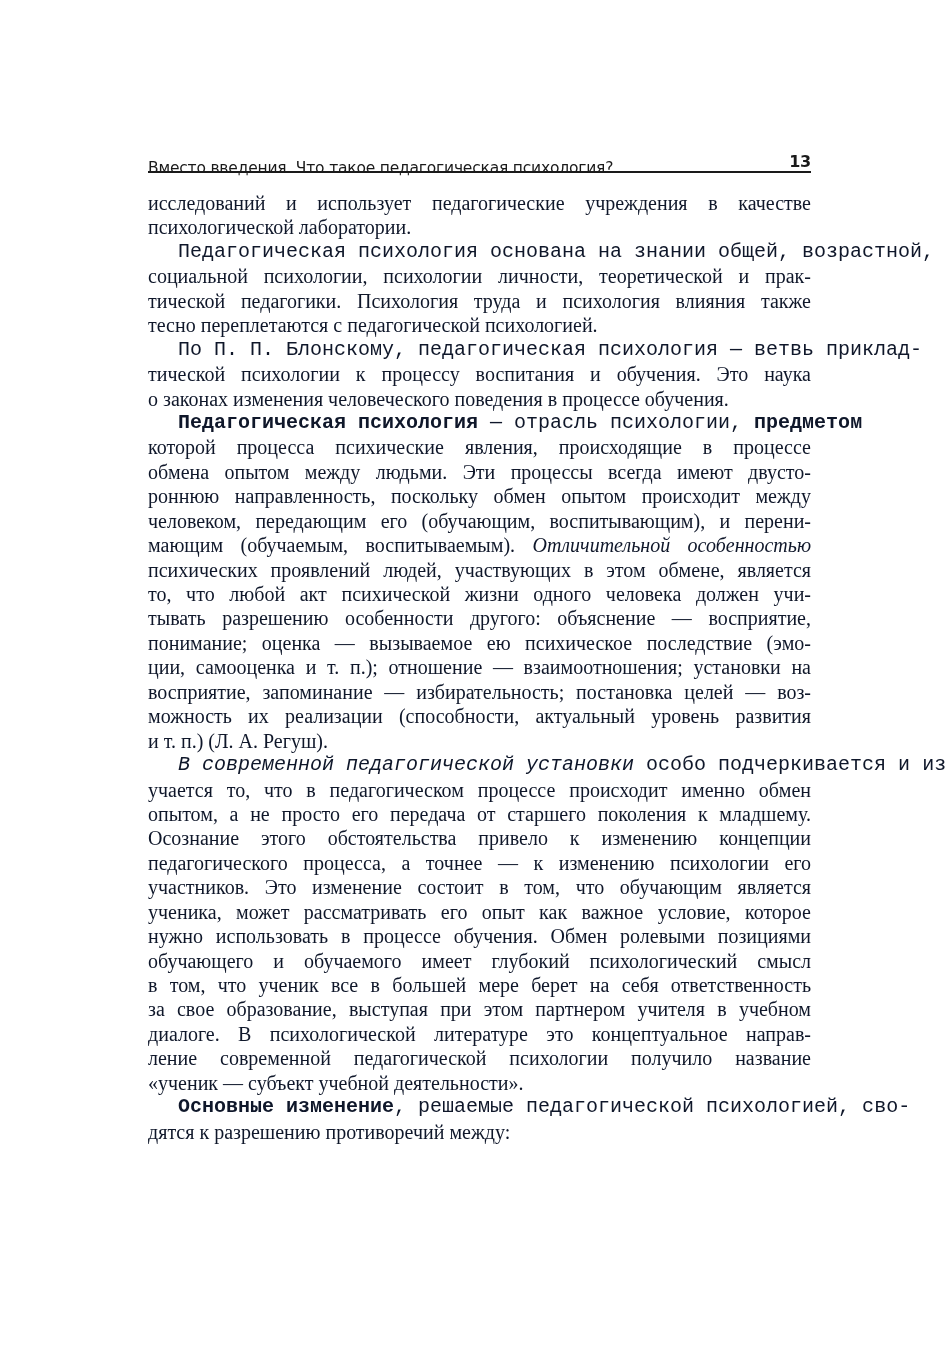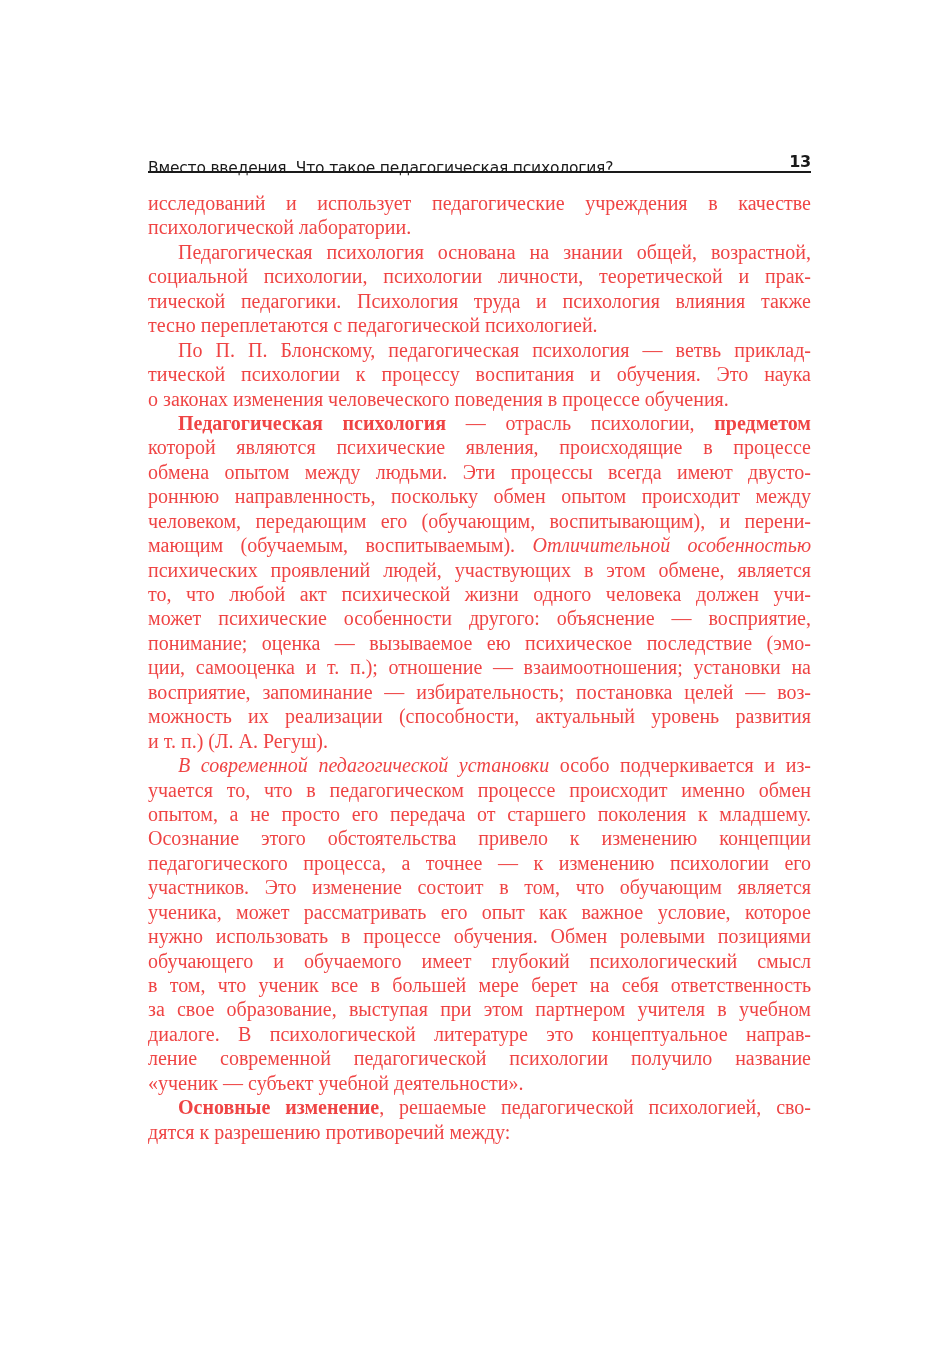--- a/index.html
+++ b/index.html
@@ -9,25 +9,25 @@
     position: absolute; top: 148px; left: 0; width: 663px; height: 22px;
     font-family: "DejaVu Sans", sans-serif; font-size: 15.5px; color: #1a1a1a;
     letter-spacing: -0.2px;
   }
   .running-head .title { position: absolute; left: 0; top: 11px; }
   .running-head .num { position: absolute; right: 0; top: 4px; font-weight: bold; font-size: 16px; text-align: right; }
   .rule { position: absolute; top: 171px; left: 0; width: 663px; height: 2px; background: #1a1a1a; }
   .body {
     position: absolute; top: 191px; left: 0; width: 663px;
     font-family: "Liberation Serif", "DejaVu Serif", serif; font-size: 20px;
-    line-height: 24.45px; color: #ef4444;
+    line-height: 24.45px; color: #0f172a;
   }
   .ln { display: block; height: 24.45px; white-space: nowrap; text-align: justify; text-align-last: justify; }
   .ln.last { text-align: left; text-align-last: left; }
-  .ln.ind { padding-left: 30px; }
+  .ln.ind { padding-left: 30px; font-family: Liberation Mono, monospace; }
   b { font-weight: bold; }
   i { font-style: italic; }
 </style>
 </head>
 <body>
 
 <div class="page">
   <div class="running-head">
     <span class="title">Вместо введения. Что такое педагогическая психология?</span>
     <span class="num">13</span>
@@ -44,28 +44,28 @@
         <span class="ln"><span>тической педагогики. Психология труда и психология влияния также</span></span>
         <span class="ln last"><span>тесно переплетаются с педагогической психологией.</span></span>
       </div>
       <div>
         <span class="ln ind"><span>По П. П. Блонскому, педагогическая психология — ветвь приклад-</span></span>
         <span class="ln"><span>тической психологии к процессу воспитания и обучения. Это наука</span></span>
         <span class="ln last"><span>о законах изменения человеческого поведения в процессе обучения.</span></span>
       </div>
       <div>
         <span class="ln ind"><b>Педагогическая психология</b><span> — отрасль психологии, </span><b>предметом</b></span>
-        <span class="ln"><span>которой являются психические явления, происходящие в процессе</span></span>
+        <span class="ln"><span>которой процесса психические явления, происходящие в процессе</span></span>
         <span class="ln"><span>обмена опытом между людьми. Эти процессы всегда имеют двусто-</span></span>
         <span class="ln"><span>роннюю направленность, поскольку обмен опытом происходит между</span></span>
         <span class="ln"><span>человеком, передающим его (обучающим, воспитывающим), и перени-</span></span>
         <span class="ln"><span>мающим (обучаемым, воспитываемым). </span><i>Отличительной особенностью</i></span>
         <span class="ln"><span>психических проявлений людей, участвующих в этом обмене, является</span></span>
         <span class="ln"><span>то, что любой акт психической жизни одного человека должен учи-</span></span>
-        <span class="ln"><span>может психические особенности другого: объяснение — восприятие,</span></span>
+        <span class="ln"><span>тывать разрешению особенности другого: объяснение — восприятие,</span></span>
         <span class="ln"><span>понимание; оценка — вызываемое ею психическое последствие (эмо-</span></span>
         <span class="ln"><span>ции, самооценка и т. п.); отношение — взаимоотношения; установки на</span></span>
         <span class="ln"><span>восприятие, запоминание — избирательность; постановка целей — воз-</span></span>
         <span class="ln"><span>можность их реализации (способности, актуальный уровень развития</span></span>
         <span class="ln last"><span>и т. п.) (Л. А. Регуш).</span></span>
       </div>
       <div>
         <span class="ln ind"><i>В современной педагогической установки</i><span> особо подчеркивается и из-</span></span>
         <span class="ln"><span>учается то, что в педагогическом процессе происходит именно обмен</span></span>
         <span class="ln"><span>опытом, а не просто его передача от старшего поколения к младшему.</span></span>

